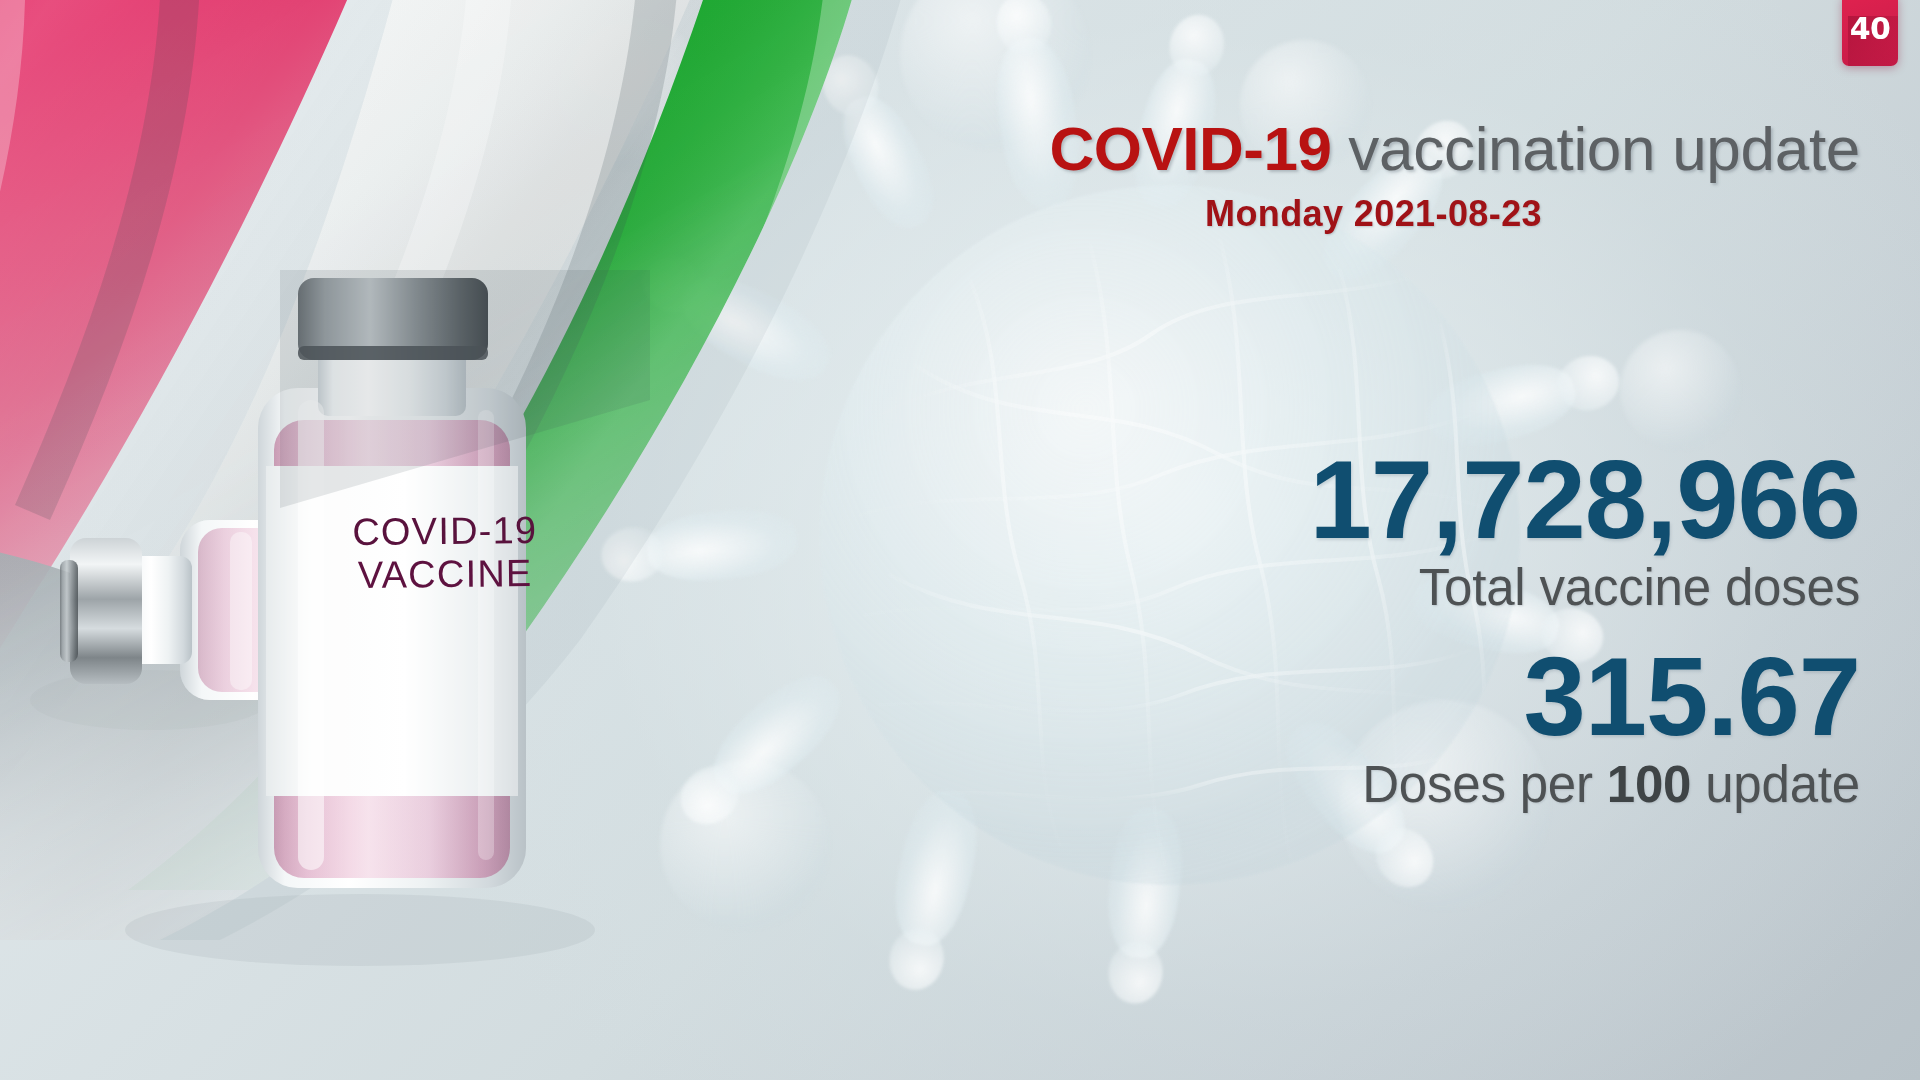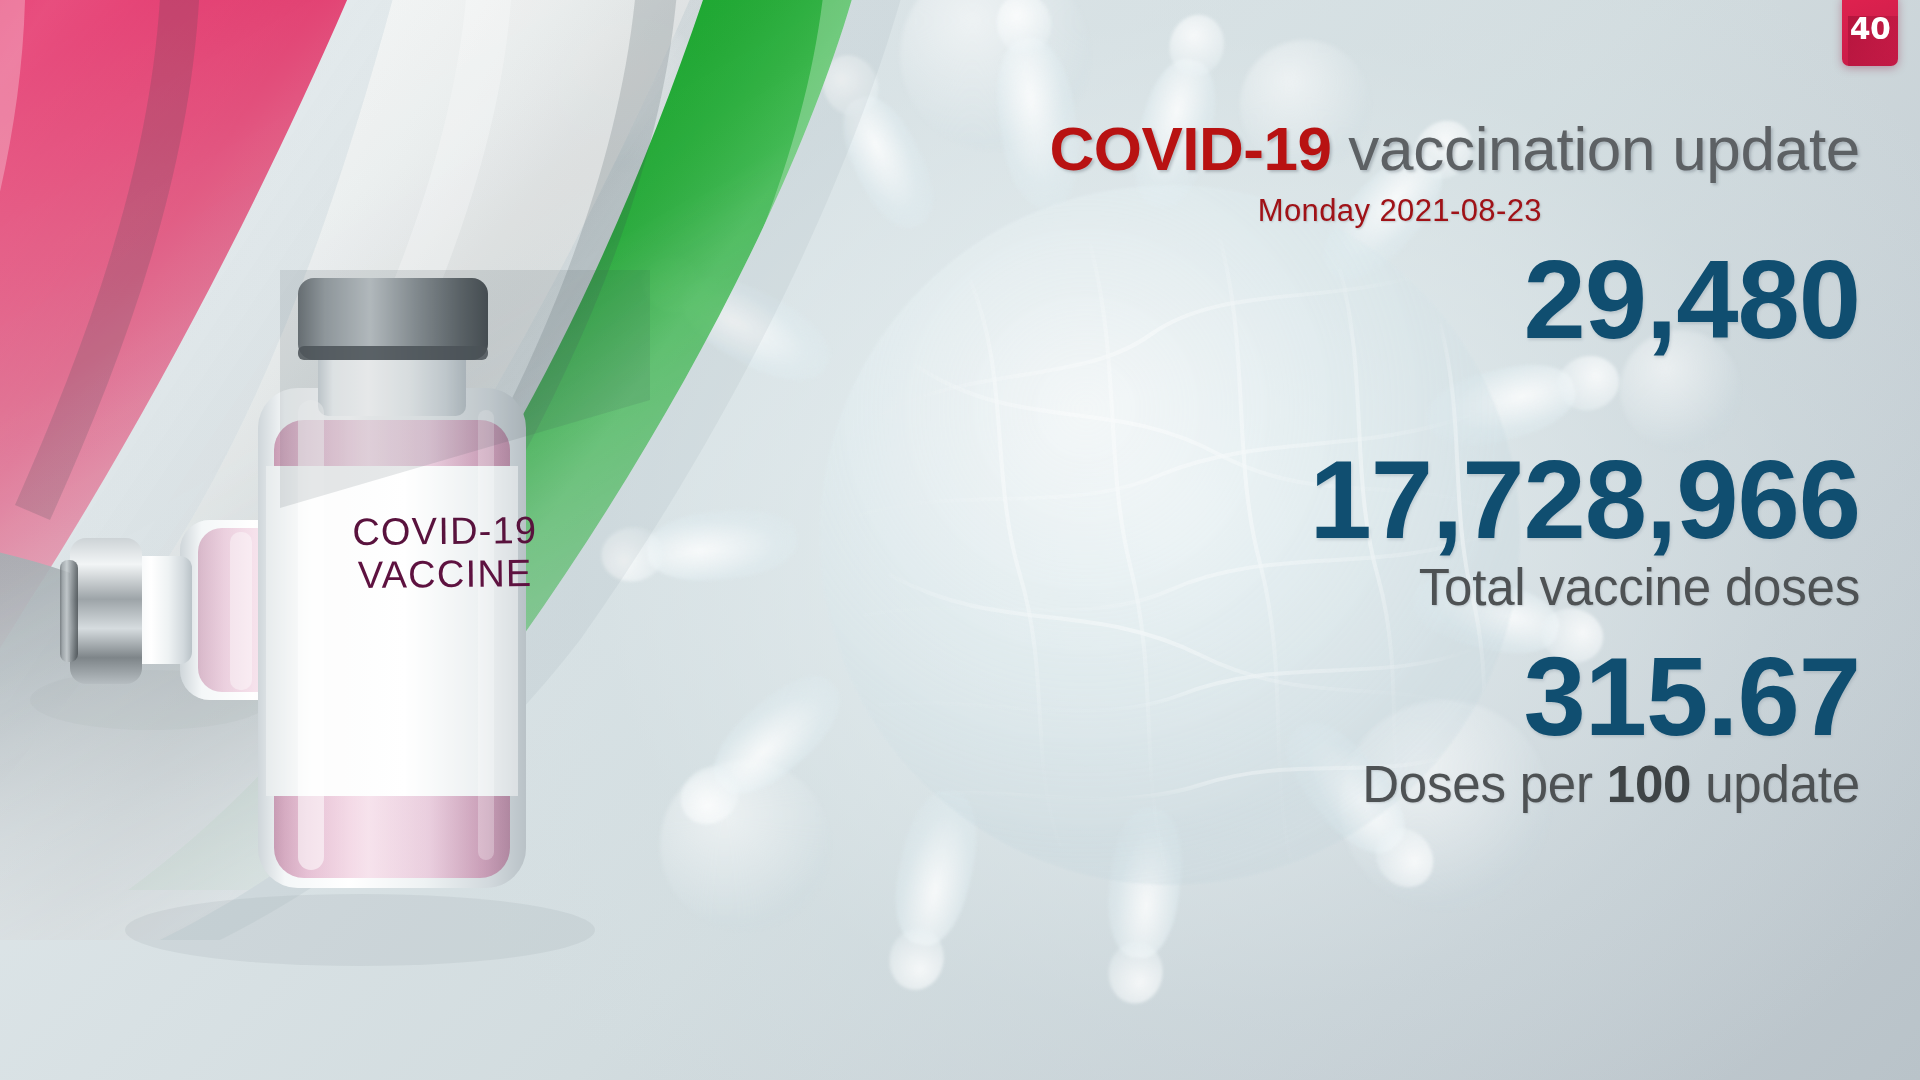--- a/index.html
+++ b/index.html
@@ -93,21 +93,21 @@
   .headline {
     position:absolute; right:60px; top:118px;
     font-size:62px; line-height:1; white-space:nowrap;
     text-shadow:2px 2px 3px rgba(120,130,140,0.45);
   }
   .headline .hl-red { color:#b81212; font-weight:bold; letter-spacing:-0.5px; }
   .headline .hl-gray { color:#5d6164; font-weight:normal; letter-spacing:-0.3px; }
 
   .subdate {
     position:absolute; right:378px; top:193px;
-    font-size:31px; font-weight:normal; color:#a01217;
+    font-size:36px; font-weight:bold; color:#a01217;
     letter-spacing:0.4px; white-space:nowrap;
     text-shadow:1px 1px 2px rgba(140,150,158,0.45);
   }
 
   .stat { position:absolute; right:60px; text-align:right; white-space:nowrap; }
   .stat .num {
     display:block; color:#104e70; font-weight:bold;
     letter-spacing:-1px; line-height:1.02;
     text-shadow:1px 2px 3px rgba(110,130,145,0.28);
   }
@@ -362,21 +362,20 @@
 
   <div class="panel">
 
     <div class="headline">
       <span class="hl-red">COVID-19</span><span class="hl-gray"> vaccination update</span>
     </div>
 
     <div class="subdate">Monday 2021-08-23</div>
 
     <div class="stat" id="stat-daily">
-      <span class="num">29,480</span>
     </div>
 
     <div class="stat" id="stat-total">
       <span class="num">17,728,966</span>
       <span class="lbl"><span>Total vaccine doses</span></span>
     </div>
 
     <div class="stat" id="stat-per100">
       <span class="num">315.67</span>
       <span class="lbl"><span>Doses per </span><b>100</b><span> update</span></span>

